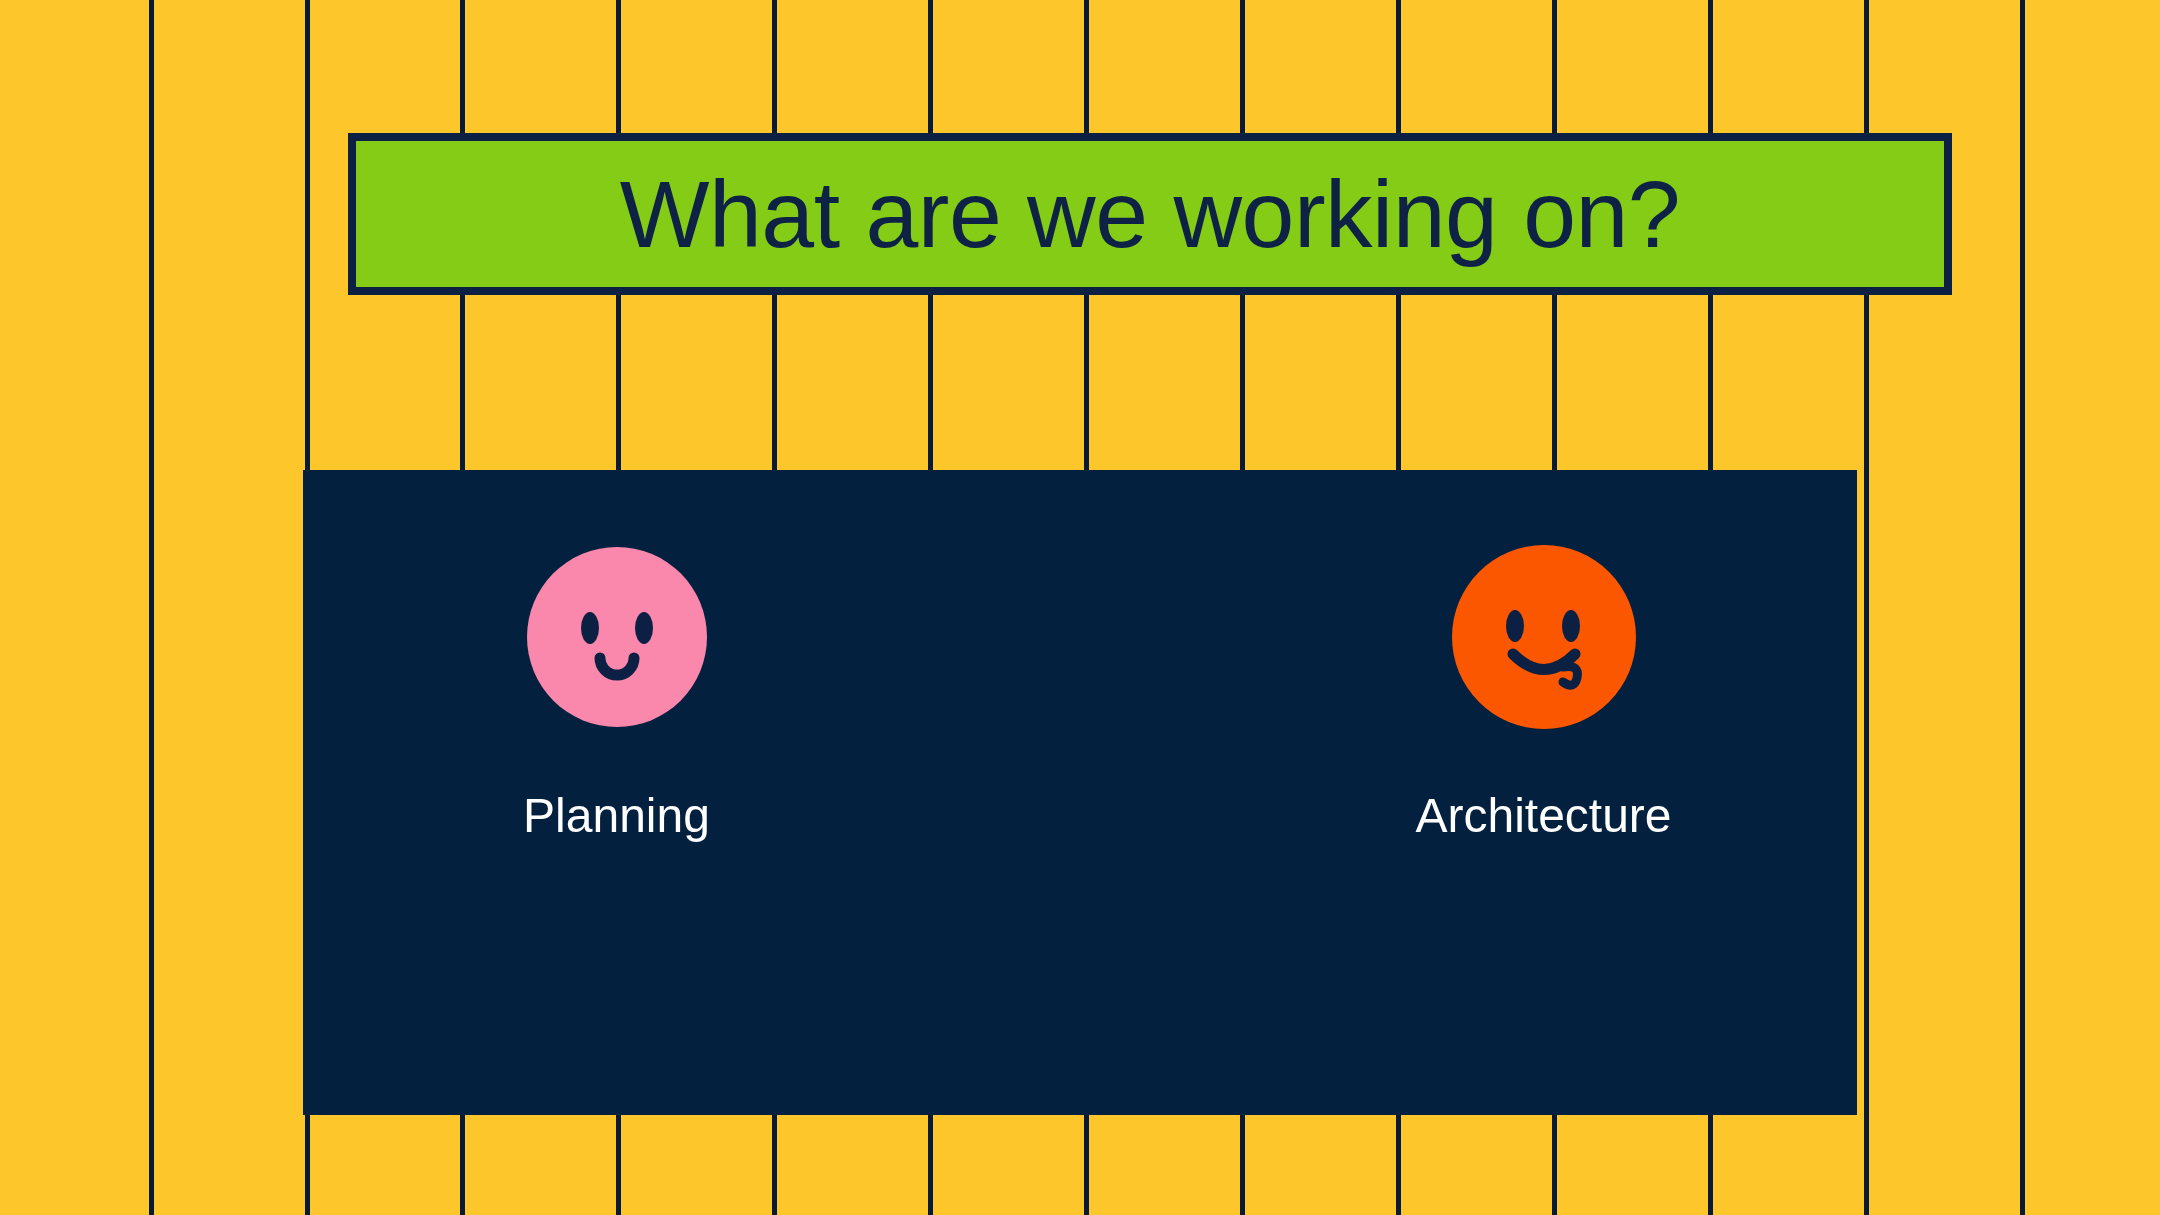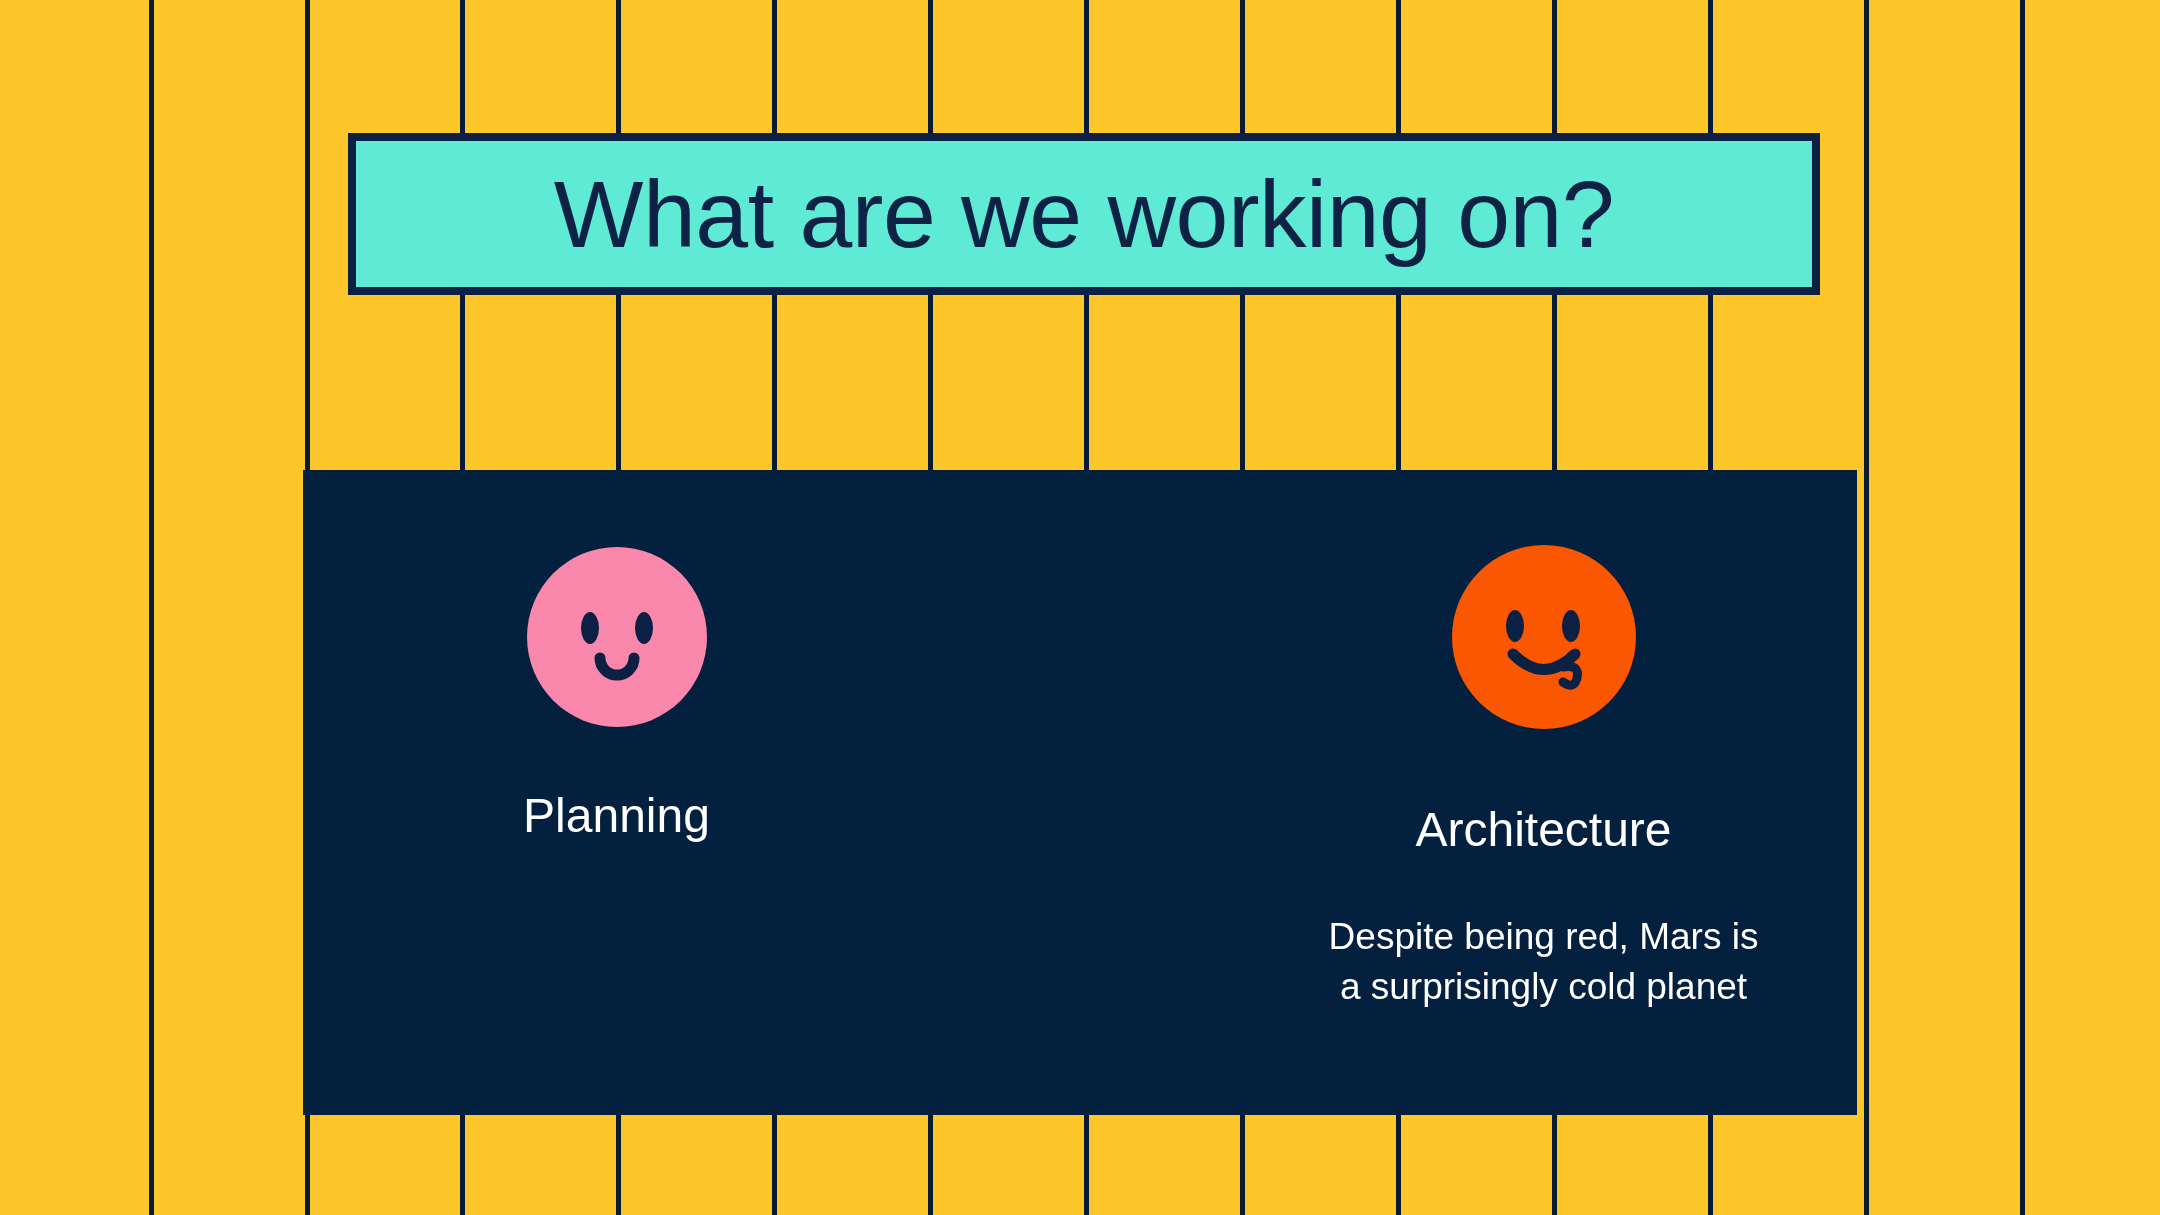--- a/index.html
+++ b/index.html
@@ -28,24 +28,24 @@
     width: 5px;
     height: 1225px;
     background: #071B34;
   }
 
   
   #title-card {
     position: absolute;
     left: 348px;
     top: 133px;
-    width: 1472px;
+    width: 1604px;
     height: 162px;
     box-sizing: border-box;
-    background: #5eead4;
+    background: #84cc16;
     border: 8px solid #0B2043;
     z-index: 3;
     display: flex;
     align-items: center;
     justify-content: center;
   }
   #title-text {
     color: #0E2246;
     font-size: 95px;
     line-height: 1;
@@ -70,21 +70,21 @@
   }
 
   .column {
     width: 480px;
     display: flex;
     flex-direction: column;
     align-items: center;
     text-align: center;
   }
   #column-planning { margin-right: 240px; margin-left: 90px; }
-  #column-architecture { margin-left: 240px; margin-right: 90px; gap: 14px; }
+  #column-architecture { margin-left: 240px; margin-right: 90px; }
 
   .face-wrap {
     margin-top: 74px;
     width: 186px;
     height: 186px;
     display: block;
   }
   .face-wrap svg { display: block; width: 100%; height: 100%; }
 
   .col-heading {
@@ -146,17 +146,16 @@
       <div class="face-wrap">
         <svg viewBox="0 0 186 186" xmlns="http://www.w3.org/2000/svg">
           <circle cx="93" cy="93" r="92" fill="#FA5700"></circle>
           <ellipse cx="64" cy="82" rx="9" ry="16" fill="#0B2043"></ellipse>
           <ellipse cx="120" cy="82" rx="9" ry="16" fill="#0B2043"></ellipse>
           <path d="M62 110 q31 31 62 0" fill="none" stroke="#0B2043" stroke-width="11" stroke-linecap="round"></path>
           <path d="M112 123 q17 -3 14 11 q-3 12 -14 4" fill="none" stroke="#0B2043" stroke-width="9" stroke-linecap="round" stroke-linejoin="round"></path>
         </svg>
       </div>
       <div class="col-heading">Architecture</div>
-      <div class="col-body">Despite being red, Mars is a surprisingly cold planet</div>
     </div>
 
   </div>
 </div>
 
 </body></html>

